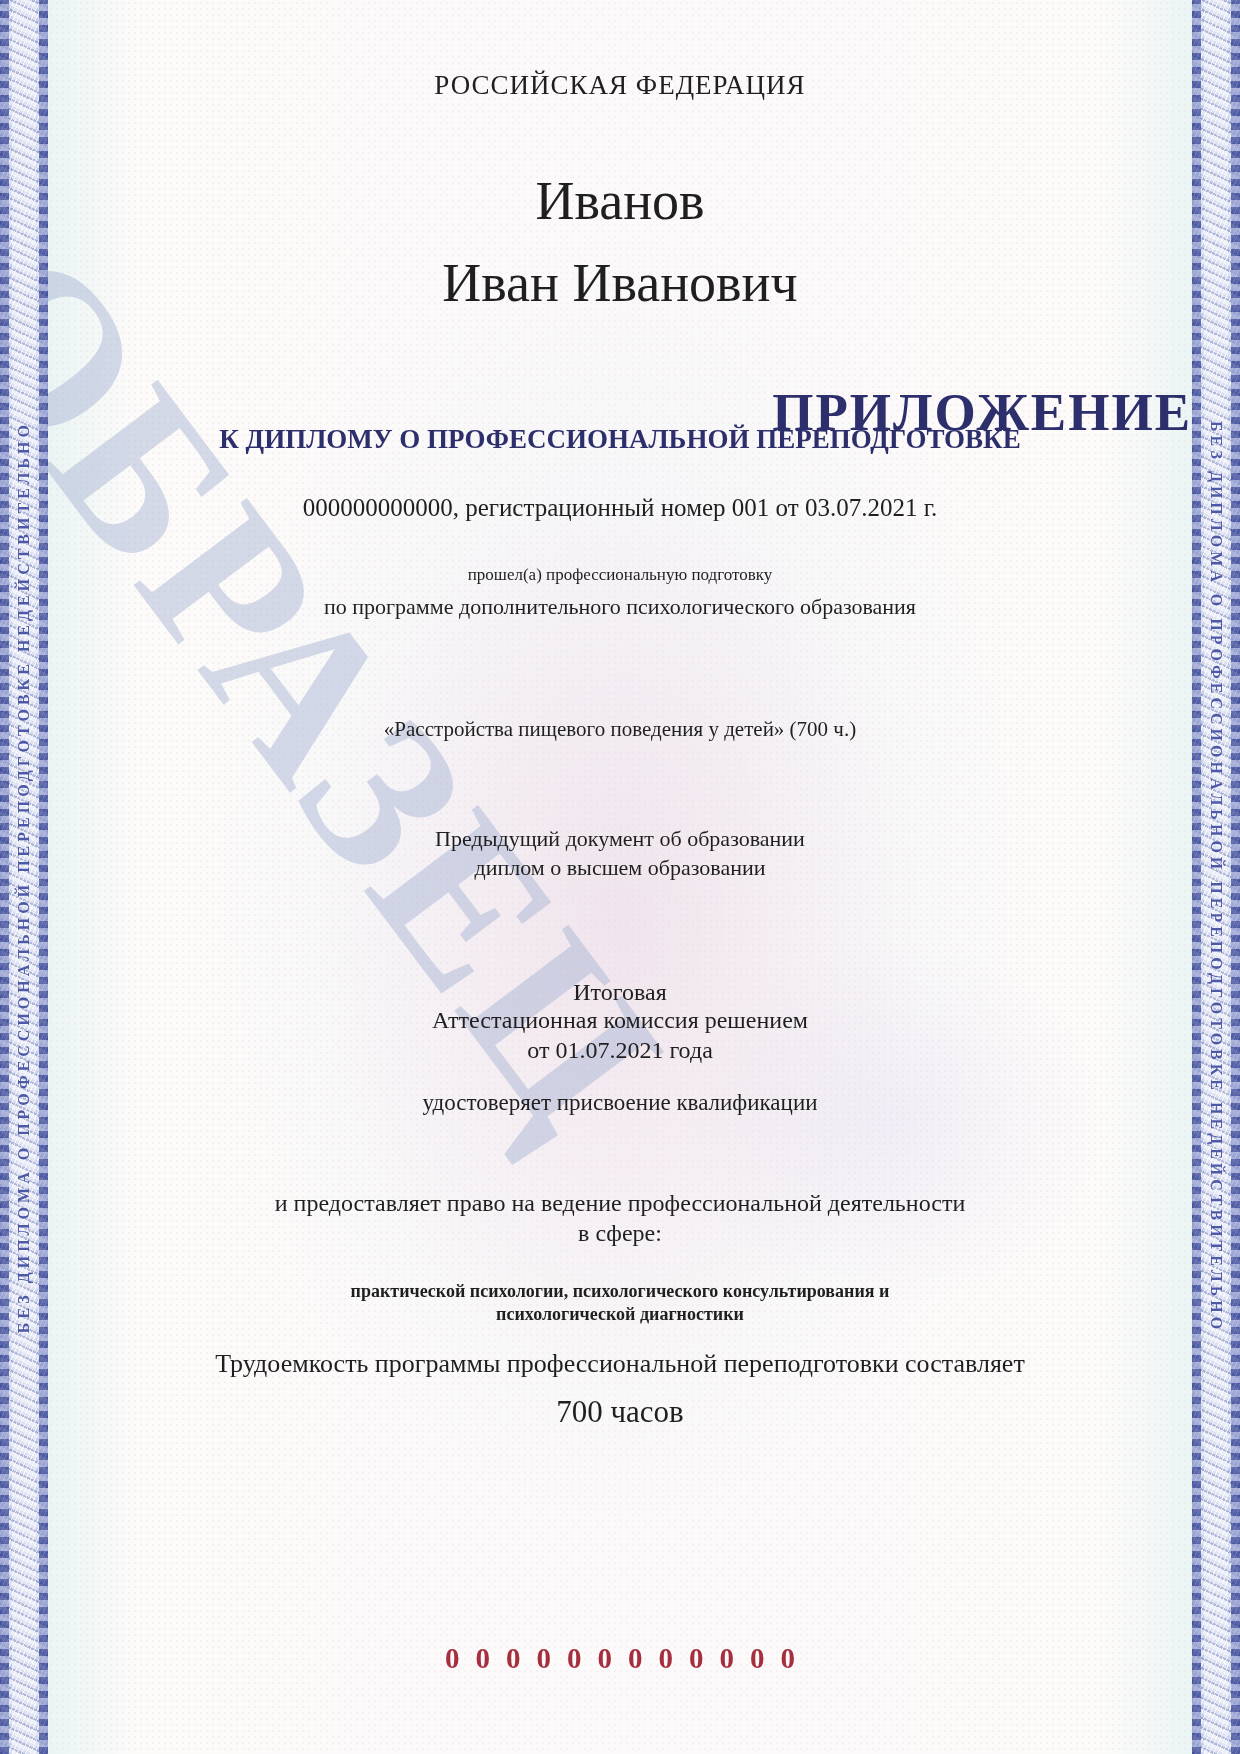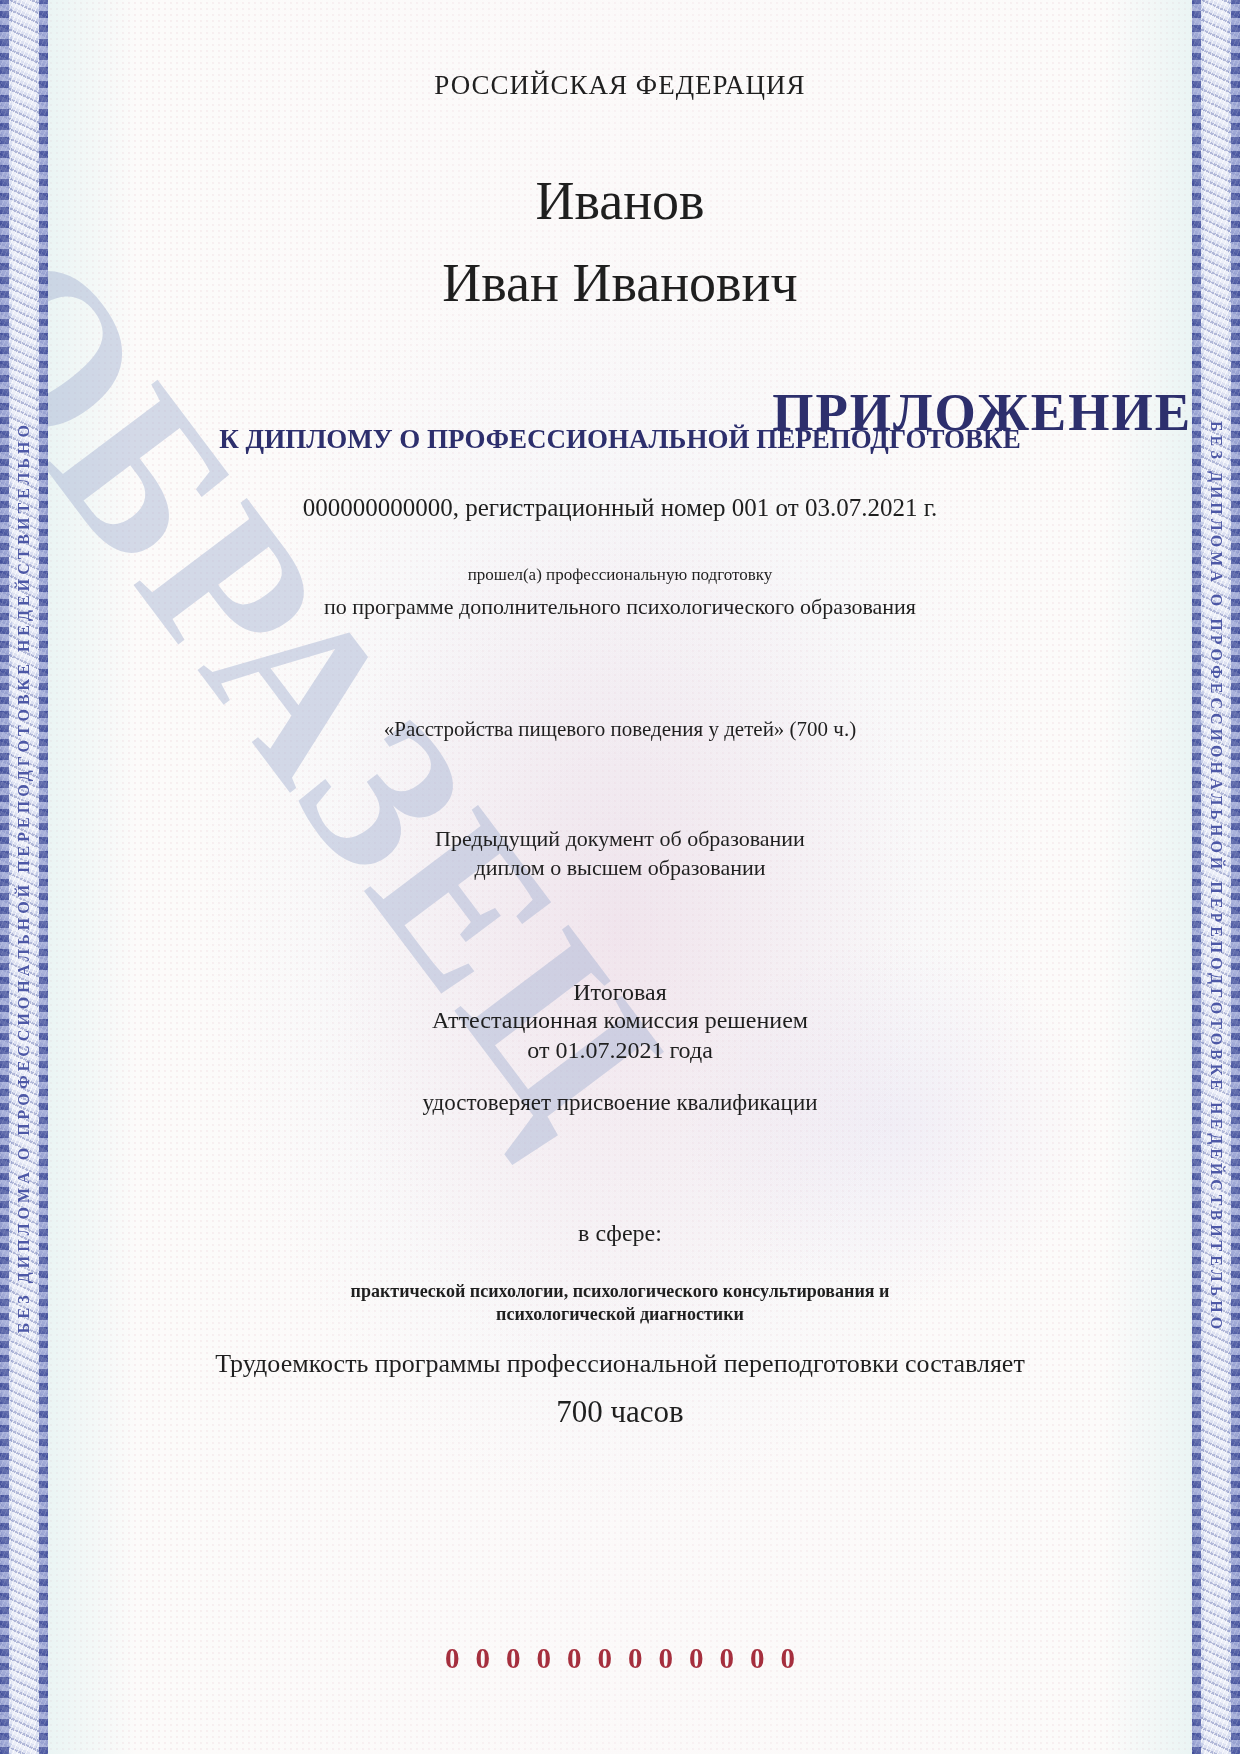--- a/index.html
+++ b/index.html
@@ -106,20 +106,21 @@
   <div class="line l-number">000000000000, регистрационный номер 001 от 03.07.2021 г.</div>
   <div class="line l-training1">прошел(а) профессиональную подготовку</div>
   <div class="line l-training2">по программе дополнительного психологического образования</div>
   <div class="line l-program">«Расстройства пищевого поведения у детей» (700 ч.)</div>
   <div class="line l-prevlabel">Предыдущий документ об образовании</div>
   <div class="line l-prevvalue">диплом о высшем образовании</div>
   <div class="line l-comm1">Итоговая</div>
   <div class="line l-comm2">Аттестационная комиссия решением</div>
   <div class="line l-comm3">от 01.07.2021 года</div>
   <div class="line l-qual">удостоверяет присвоение квалификации</div>
+  <div class="line l-right1">и предоставляет право на ведение профессиональной деятельности</div>
   <div class="line l-right2">в сфере:</div>
   <div class="line l-sphere1">практической психологии, психологического консультирования и</div>
   <div class="line l-workload">Трудоемкость программы профессиональной переподготовки составляет</div>
   <div class="line l-sphere2">психологической диагностики</div>
   <div class="line l-hours">700 часов</div>
   <div class="line l-serial">000000000000</div>
 
 </div>
 
 </body></html>

